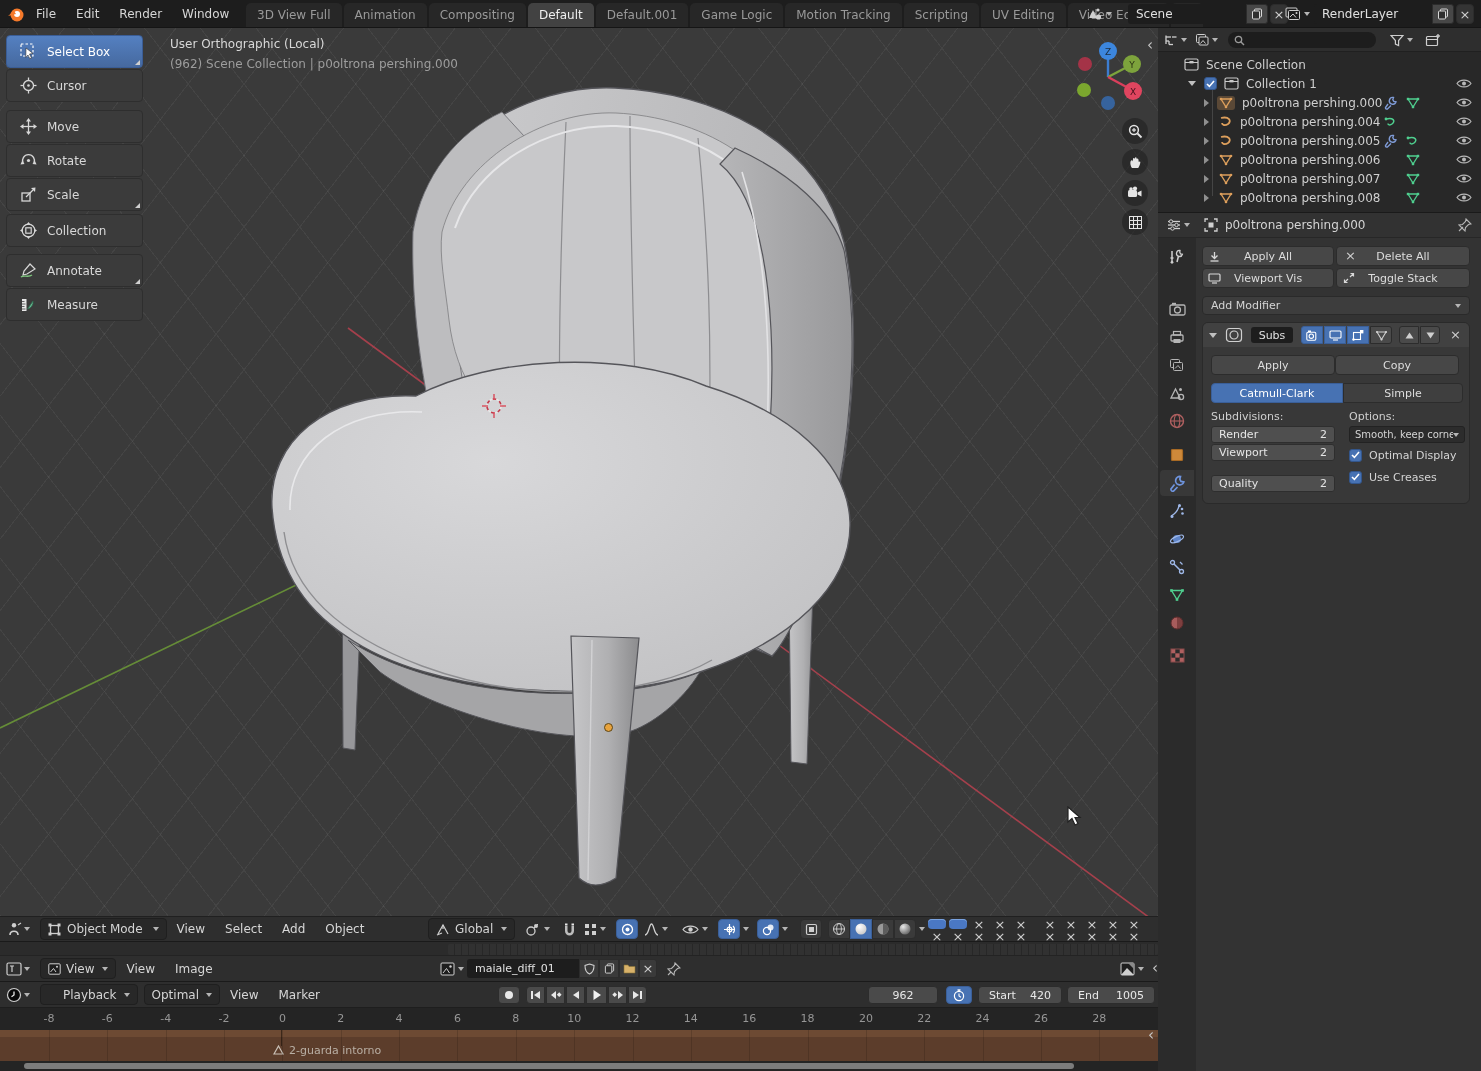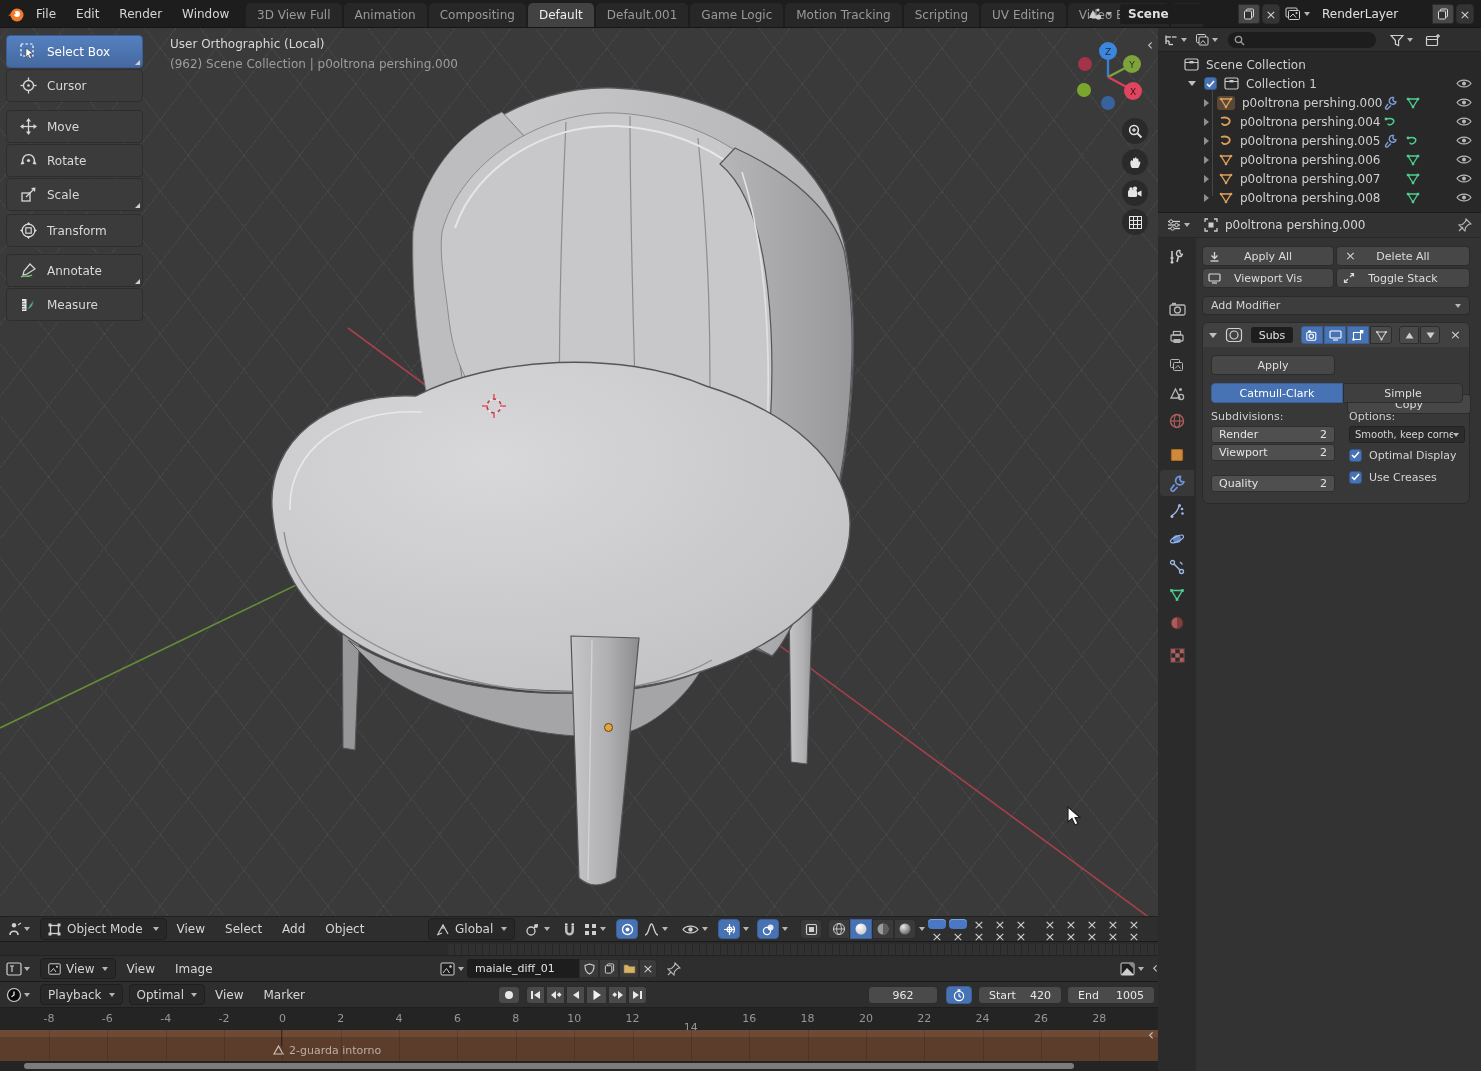--- a/index.html
+++ b/index.html
@@ -85,21 +85,21 @@
 
     <div class="row abs" style="left:1086px;top:4px;height:20px;">
       <span style="margin-right:2px;">
           <svg width="18" height="16" viewBox="0 0 18 16">
             <path d="M3 12 L7 4 L11 12 Z" fill="#cfcfcf"></path>
             <circle cx="12.5" cy="11" r="2.6" fill="#cfcfcf"></circle>
             <circle cx="12" cy="4" r="1.6" fill="#cfcfcf"></circle>
           </svg>
         </span>
       <span class="caret"></span>
-      <div class="field" style="width:118px;height:20px;padding-left:8px;margin-left:8px;border-radius:3px 0 0 3px;font-weight:bold;">
+      <div class="field" style="width:118px;height:20px;padding-left:8px;margin-left:16px;border-radius:3px 0 0 3px;">
           <span>Scene</span>
         </div>
       <div class="btn" style="width:22px;height:20px;border-radius:0 3px 3px 0;">
           <svg width="12" height="12" viewBox="0 0 12 12">
             <rect x="3.5" y="1" width="7" height="8" rx="1" fill="none" stroke="#d8d8d8"></rect>
             <rect x="1.5" y="3" width="7" height="8" rx="1" fill="#2f2f2f" stroke="#d8d8d8"></rect>
           </svg>
         </div>
       <div class="btn xglyph" style="width:18px;height:20px;margin-left:2px;background:#343434;"></div>
     </div>
@@ -320,21 +320,21 @@
       <span class="tool-ico">
           <svg width="17" height="17" viewBox="0 0 17 17">
             <circle cx="8.5" cy="8.5" r="6.3" fill="none" stroke="#d8d8d8" stroke-width="1.2"></circle>
             <rect x="5.8" y="5.8" width="5.4" height="5.4" fill="none" stroke="#d8d8d8" stroke-width="1.2"></rect>
             <path d="M8.5 0 L10.6 2.8 L6.4 2.8 Z" fill="#d8d8d8"></path>
             <path d="M8.5 17 L10.6 14.2 L6.4 14.2 Z" fill="#d8d8d8"></path>
             <path d="M0 8.5 L2.8 6.4 L2.8 10.6 Z" fill="#d8d8d8"></path>
             <path d="M17 8.5 L14.2 6.4 L14.2 10.6 Z" fill="#d8d8d8"></path>
           </svg>
         </span>
-      <span>Transform</span>
+      <span>Collection</span>
     </div>
     <div class="tool-btn corner" style="top:254px;">
       <span class="tool-ico">
           <svg width="17" height="17" viewBox="0 0 17 17">
             <path d="M10 2 L15 7 L7 12 L3 13 L4 9 Z" fill="none" stroke="#d8d8d8" stroke-width="1.2"></path>
             <path d="M1 15 C4 12.5, 8 16, 12 13" fill="none" stroke="#7ec77e" stroke-width="1.4"></path>
           </svg>
         </span>
       <span>Annotate</span>
     </div>
@@ -601,21 +601,21 @@
   <div class="abs" style="left:0;top:982px;width:1158px;height:26px;background:#2e2e2e;border-bottom:1px solid #1e1e1e;box-sizing:border-box;">
     <div class="row abs" style="left:6px;top:0;height:25px;">
       <span>
           <svg width="16" height="16" viewBox="0 0 16 16">
             <circle cx="8" cy="8" r="6.5" fill="#0a0a0a" stroke="#cfcfcf" stroke-width="1.2"></circle>
             <path d="M8 4.5 L8 8 L5.5 9.8" stroke="#e8e8e8" stroke-width="1.3" fill="none"></path>
           </svg>
         </span>
       <span class="caret" style="margin-left:2px;"></span>
       <div class="row" style="margin-left:10px;height:19px;background:#282828;border:1px solid #1f1f1f;border-radius:4px;padding:0 7px;">
-        <span style="margin-right:7px;">Playback</span>
+        <span style="margin-right:7px;margin-left:15px;">Playback</span>
           <span class="caret"></span>
       </div>
       <div class="row" style="margin-left:6px;height:19px;background:#282828;border:1px solid #1f1f1f;border-radius:4px;padding:0 7px;">
         <span style="margin-right:7px;">Optimal</span>
           <span class="caret"></span>
       </div>
       <div class="menu-item" style="height:25px;">View</div>
       <div class="menu-item" style="height:25px;">Marker</div>
     </div>
     <div class="row abs" style="left:498px;top:4px;height:18px;">
@@ -684,21 +684,21 @@
       <span class="tick" style="left: 107.35px;">-6</span>
       <span class="tick" style="left: 165.7px;">-4</span>
       <span class="tick" style="left: 224.05px;">-2</span>
       <span class="tick" style="left: 282.4px;">0</span>
       <span class="tick" style="left: 340.75px;">2</span>
       <span class="tick" style="left: 399.1px;">4</span>
       <span class="tick" style="left: 457.45px;">6</span>
       <span class="tick" style="left: 515.8px;">8</span>
       <span class="tick" style="left: 574.15px; text-align: center;">10</span>
       <span class="tick" style="left: 632.5px;">12</span>
-      <span class="tick" style="left: 690.85px; margin-top: 9px;">14</span>
+      <span class="tick" style="left: 690.85px;">14</span>
       <span class="tick" style="left: 749.2px;">16</span>
       <span class="tick" style="left: 807.55px;">18</span>
       <span class="tick" style="left: 865.9px;">20</span>
       <span class="tick" style="left: 924.25px;">22</span>
       <span class="tick" style="left: 982.6px; text-align: right;">24</span>
       <span class="tick" style="left: 1040.95px;">26</span>
       <span class="tick" style="left: 1099.3px;">28</span>
     </div>
   <div class="abs" style="left:0;top:1030px;width:1158px;height:31px;background:#5c3d2b;overflow:hidden;">
     <div class="abs" style="left:0;top:0;width:1158px;height:7px;background:#6d4a33;"></div>
@@ -1192,21 +1192,21 @@
         <span class="btn" style="width:20px;height:18px;margin-left:1px;border-radius:0 3px 3px 0;background:#4a4a4a;">
             <svg width="9" height="7" viewBox="0 0 9 7">
               <path d="M4.5 6.5 L8.5 0.5 L0.5 0.5 Z" fill="#cfcfcf"></path>
             </svg>
           </span>
         <span class="xglyph" style="margin-left:10px;"></span>
       </div>
       <div class="btn" style="position:absolute;left:8px;top:32px;width:124px;height:20px;">
           <span>Apply</span>
         </div>
-      <div class="btn" style="position:absolute;left:144px;top:32px;width:124px;height:20px;margin-top:39px;">
+      <div class="btn" style="position:absolute;left:132px;top:32px;width:124px;height:20px;">
           <span>Copy</span>
         </div>
       <div class="btn blue" style="position:absolute;left:8px;top:60px;width:132px;height:20px;border-radius:4px 0 0 4px;">
           <span>Catmull-Clark</span>
         </div>
       <div class="btn" style="position:absolute;left:140px;top:60px;width:120px;height:20px;border-radius:0 4px 4px 0;background:#3f3f3f;">
           <span>Simple</span>
         </div>
       <span class="abs" style="position:absolute;left:8px;top:87px;font-size:11px;color:#cfcfcf;">Subdivisions:</span>
       <span class="abs" style="position:absolute;left:146px;top:87px;font-size:11px;color:#cfcfcf;">Options:</span>

